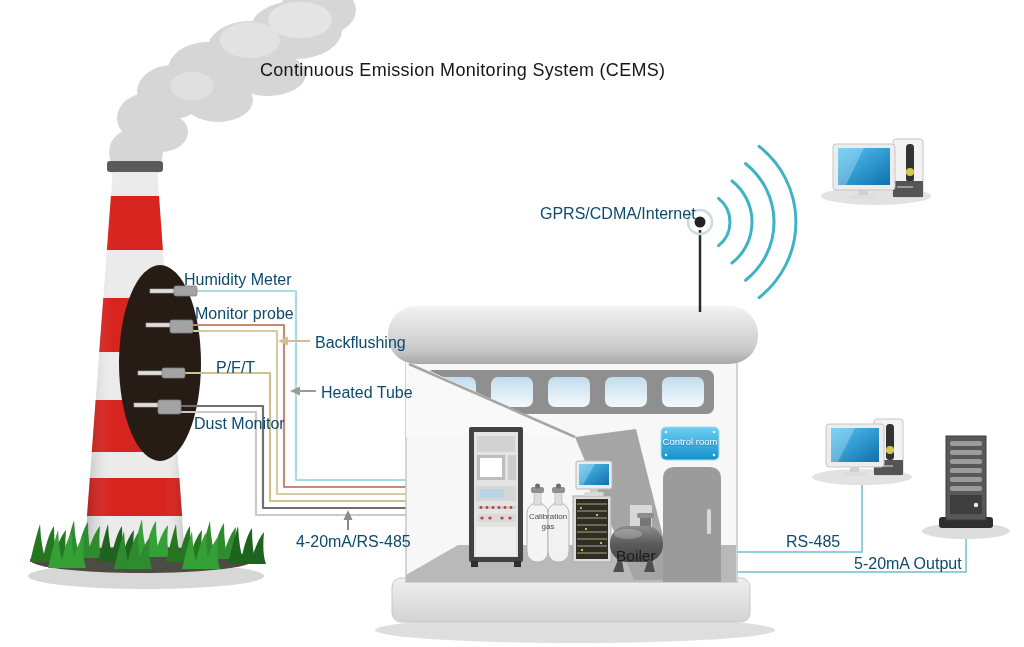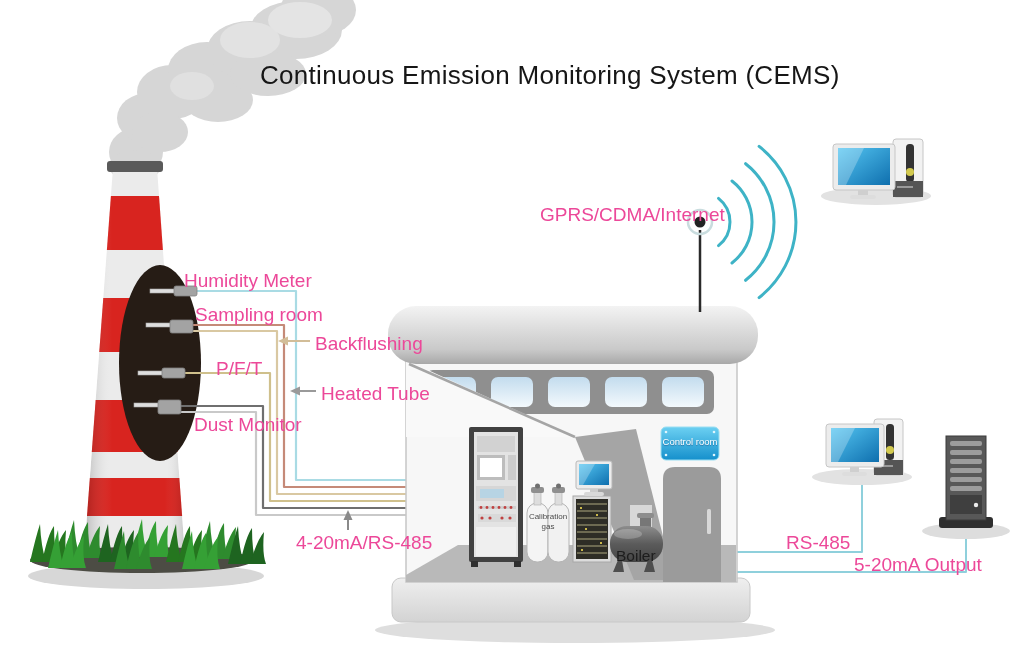--- a/index.html
+++ b/index.html
@@ -2,25 +2,25 @@
 <html><head>
 <meta charset="utf-8">
 <style>
   html,body{margin:0;padding:0;background:#ffffff;}
   #canvas{
     position:relative;width:1024px;height:647px;background:#ffffff;
     font-family:"Liberation Sans",sans-serif;overflow:hidden;
   }
   #art{position:absolute;left:0;top:0;}
   .lbl{
-    position:absolute;font-size:19px;color:#ec4899;line-height:1.1;
+    position:absolute;font-size:16px;color:#0c4a6e;line-height:1.1;
     white-space:nowrap;
   }
   .title{
-    position:absolute;left:260px;top:60px;font-size:26px;color:#161616;
+    position:absolute;left:260px;top:60px;font-size:18px;color:#161616;
     letter-spacing:.3px;font-weight:500;white-space:nowrap;
   }
   .sign-text{
     position:absolute;left:661px;top:436px;width:58px;text-align:center;
     font-size:9.5px;color:#ffffff;text-shadow:0 1px 1px rgba(0,0,60,.35);
   }
   .gas-text{
     position:absolute;left:524px;top:512px;width:48px;text-align:center;
     font-size:8px;color:#4c4c4c;line-height:1.25;
   }
@@ -342,21 +342,21 @@
           <rect x="950" y="486" width="32" height="5" rx="2"></rect>
     </g>
     <rect x="950" y="495" width="32" height="19" fill="#3f3f3f"></rect>
     <circle cx="976" cy="505" r="2.2" fill="#ededed"></circle>
   </g>
 </svg>
 
 <div class="title">Continuous Emission Monitoring System (CEMS)</div>
 
 <div class="lbl" style="left:184px;top:271px;">Humidity Meter</div>
-<div class="lbl" style="left:195px;top:305px;">Sampling room</div>
+<div class="lbl" style="left:195px;top:305px;">Monitor probe</div>
 <div class="lbl" style="left:315px;top:334px;">Backflushing</div>
 <div class="lbl" style="left:216px;top:359px;">P/F/T</div>
 <div class="lbl" style="left:321px;top:384px;">Heated Tube</div>
 <div class="lbl" style="left:194px;top:415px;">Dust Monitor</div>
 <div class="lbl" style="left:296px;top:533px;width:112px;text-align:center;">4-20mA/RS-485</div>
 
 <div class="lbl right-al" style="left:540px;top:205px;width:146px;">GPRS/CDMA/Internet</div>
 <div class="lbl" style="left:786px;top:533px;">RS-485</div>
 <div class="lbl" style="left:854px;top:555px;">5-20mA Output</div>
 

